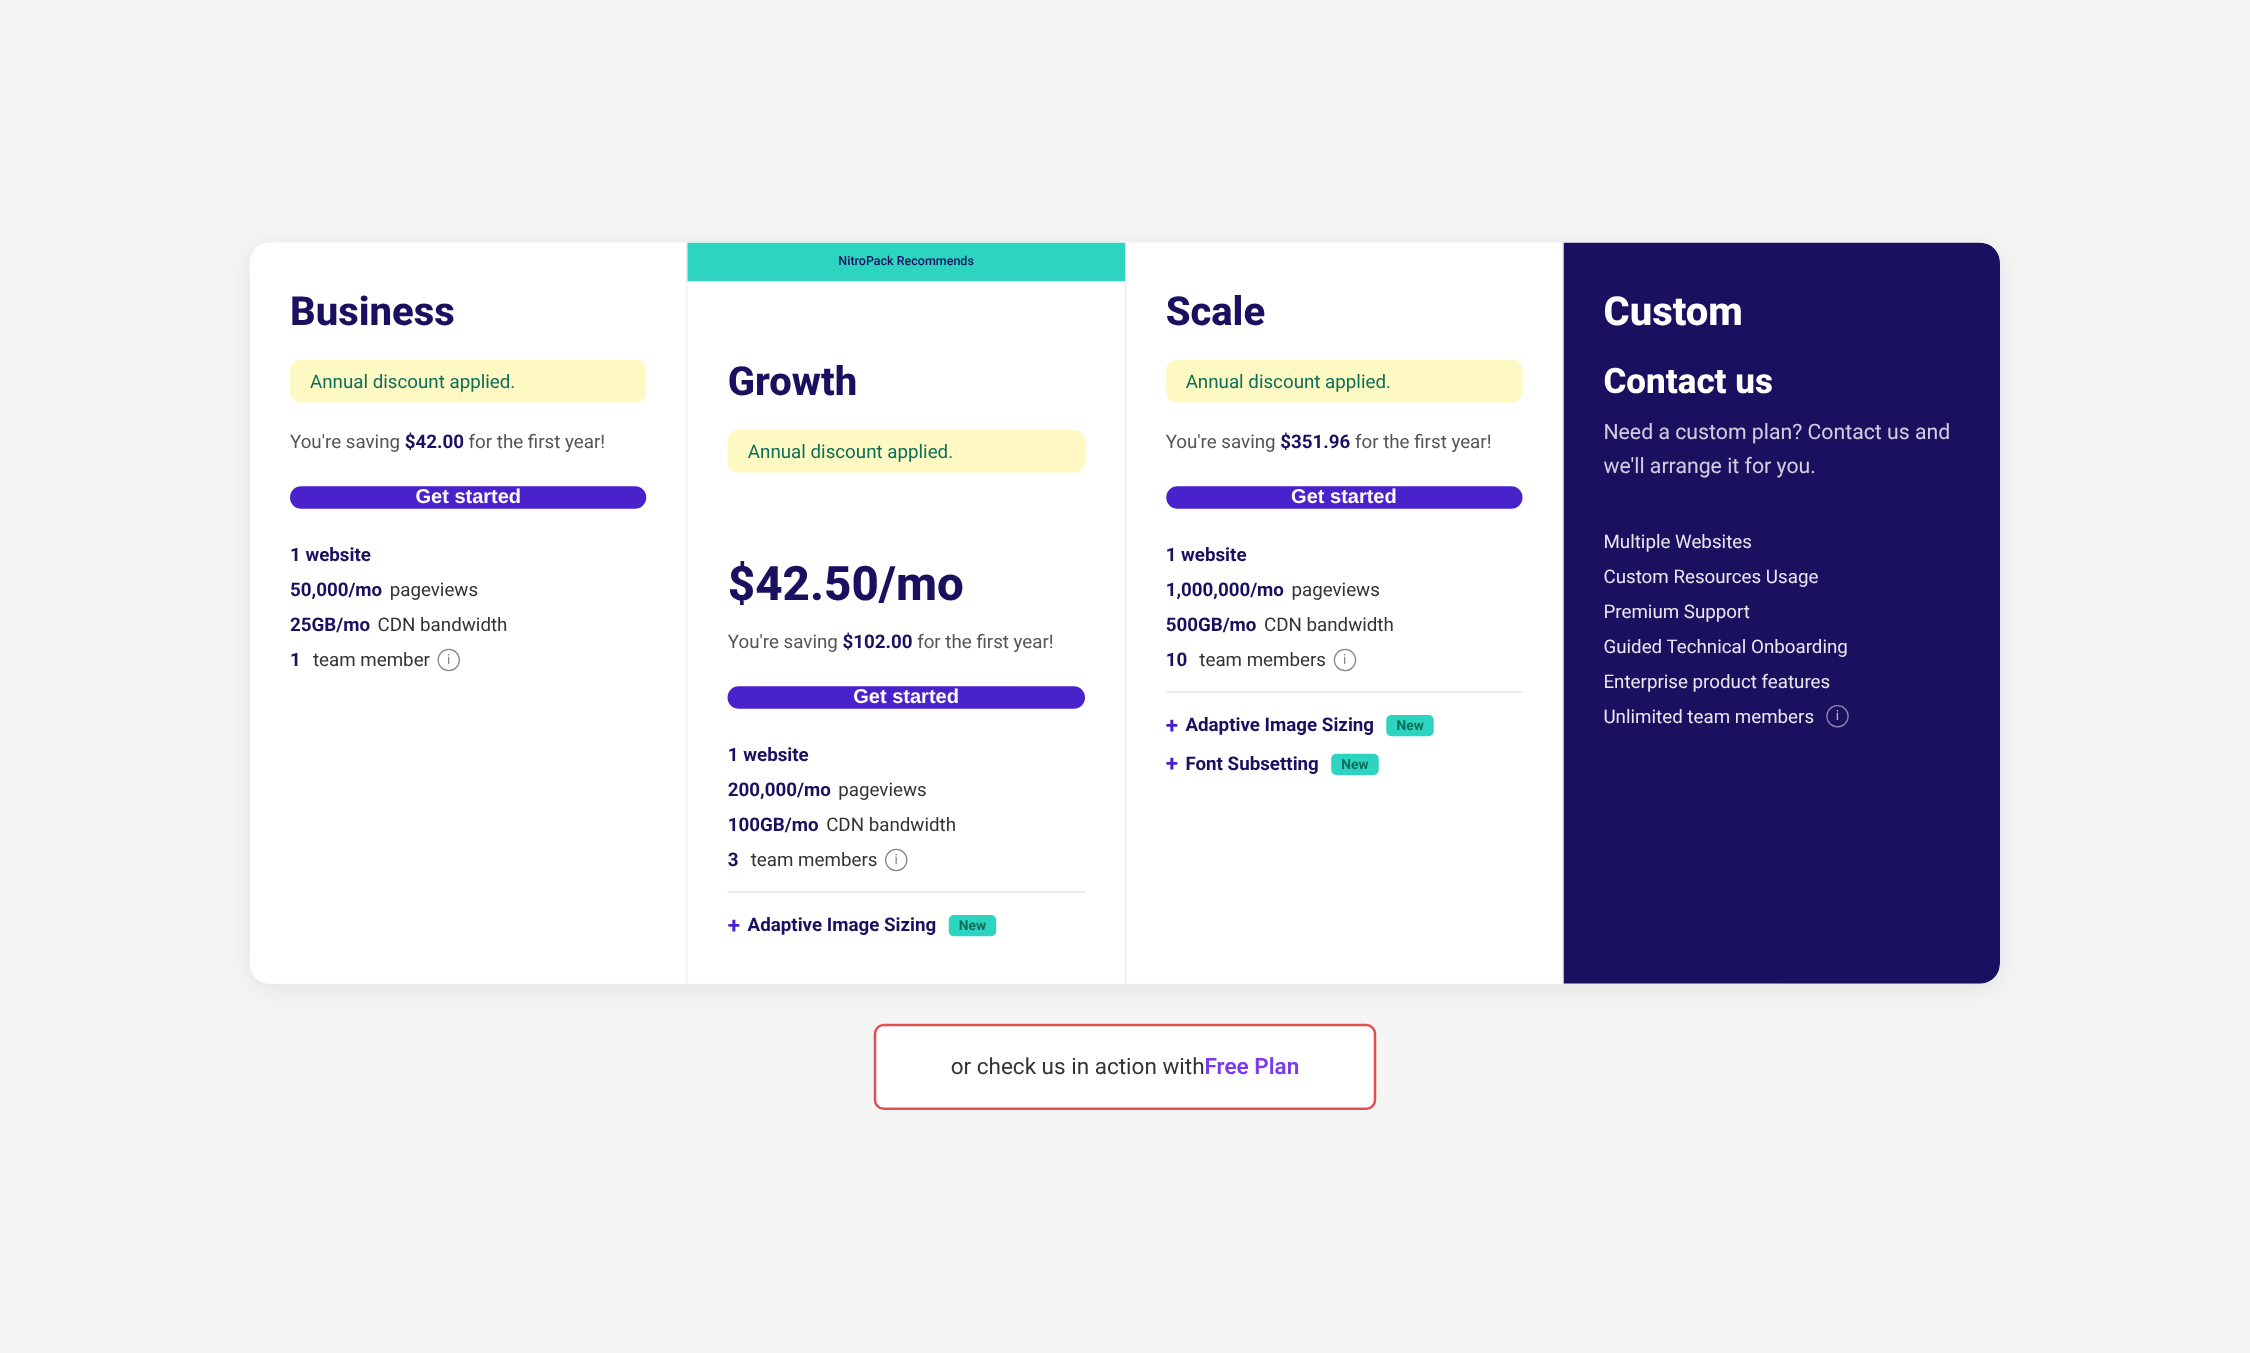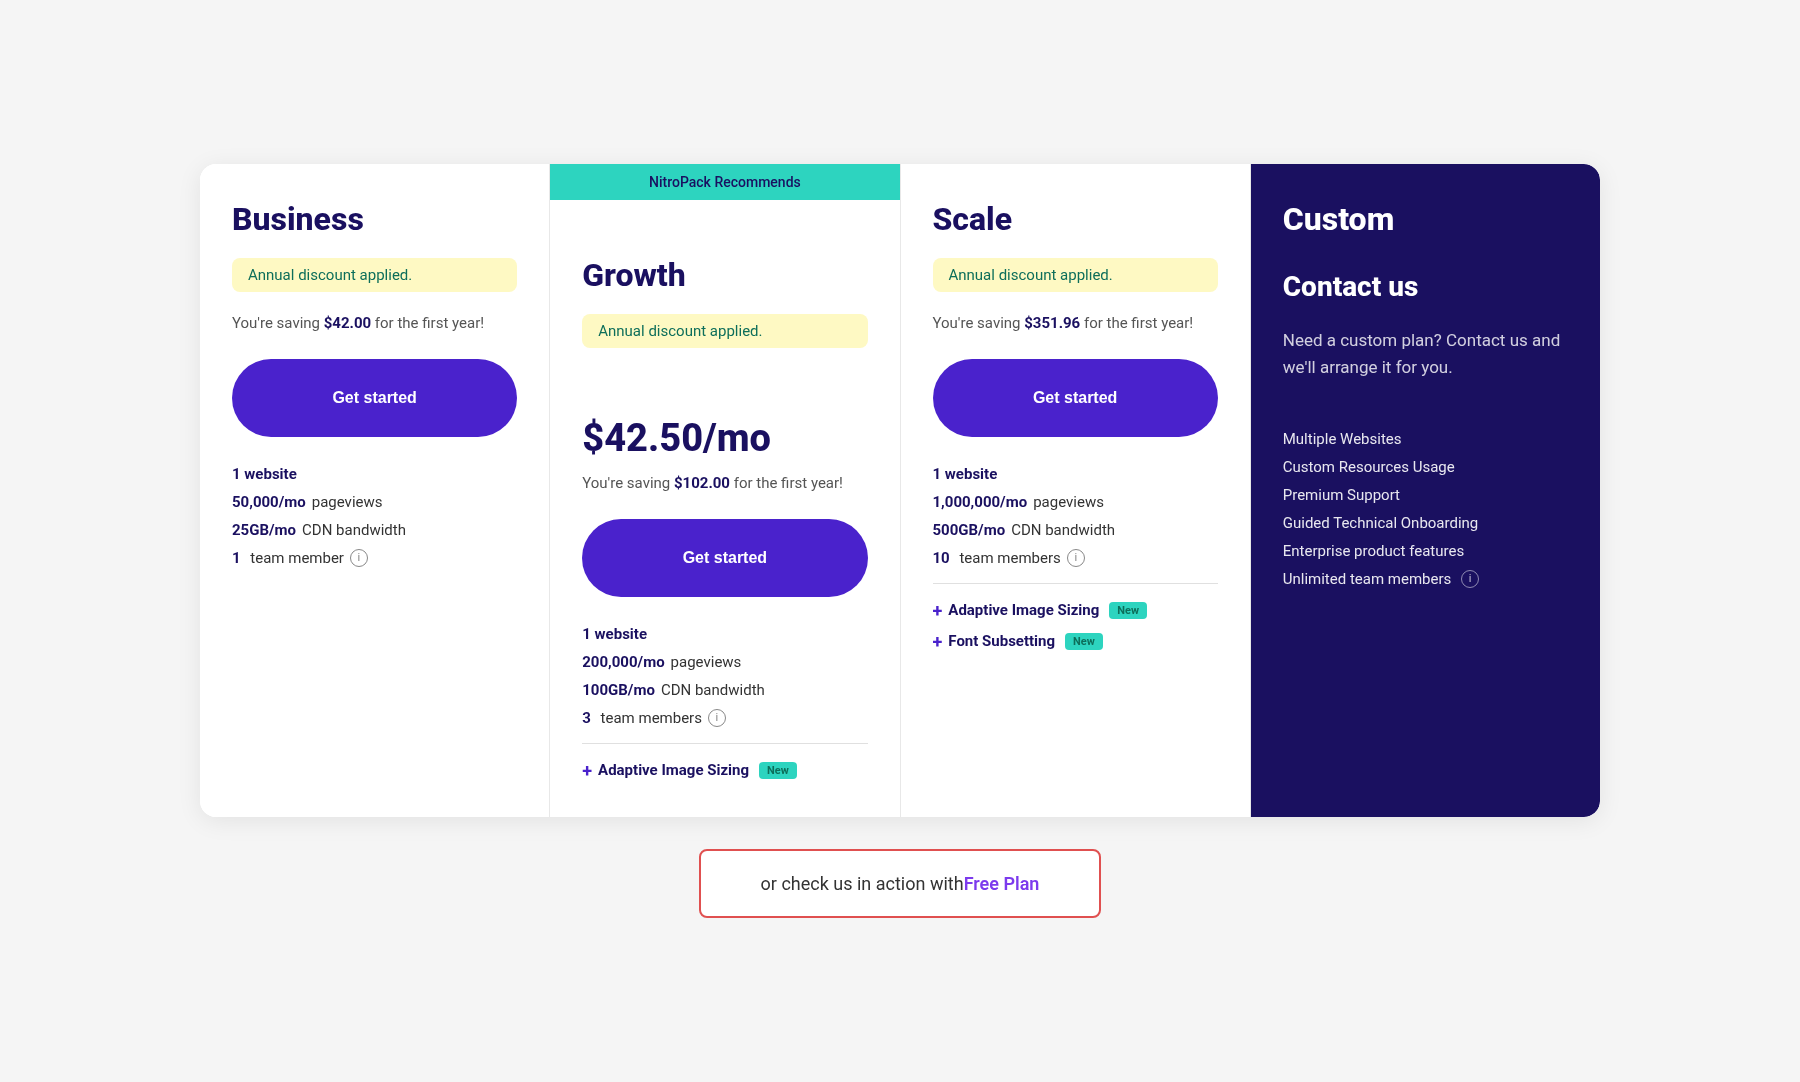--- a/index.html
+++ b/index.html
@@ -40,37 +40,36 @@
       display: flex;
       flex-direction: column;
       gap: 0;
       position: relative;
     }
 
     .plan-card.custom {
       background: #1a1060;
       border-right: none;
       border-radius: 0 16px 16px 0;
-      gap: 12px;
     }
 
     .plan-card.growth {
       position: relative;
     }
 
     .recommended-badge {
       position: absolute;
       top: 0;
       left: 0;
       right: 0;
       background: #2dd4bf;
       color: #1a1060;
       text-align: center;
       padding: 10px;
-      font-size: 14px;
+      font-size: 10px;
       font-weight: 500;
     }
 
     .plan-name {
       font-size: 32px;
       font-weight: 800;
       color: #1a1060;
       margin-bottom: 20px;
     }
 
@@ -112,21 +111,21 @@
     .savings-text strong {
       font-weight: 700;
       color: #1a1060;
     }
 
     .get-started-btn {
       background: #4a22cc;
       color: white;
       border: none;
       border-radius: 50px;
-      padding: 30px 32px;
+      padding: 0 32px;
       font-size: 16px;
       font-weight: 600;
       cursor: pointer;
       margin-bottom: 28px;
       width: 100%;
       text-align: center;
     }
 
     .request-demo-btn {
       background: transparent;

